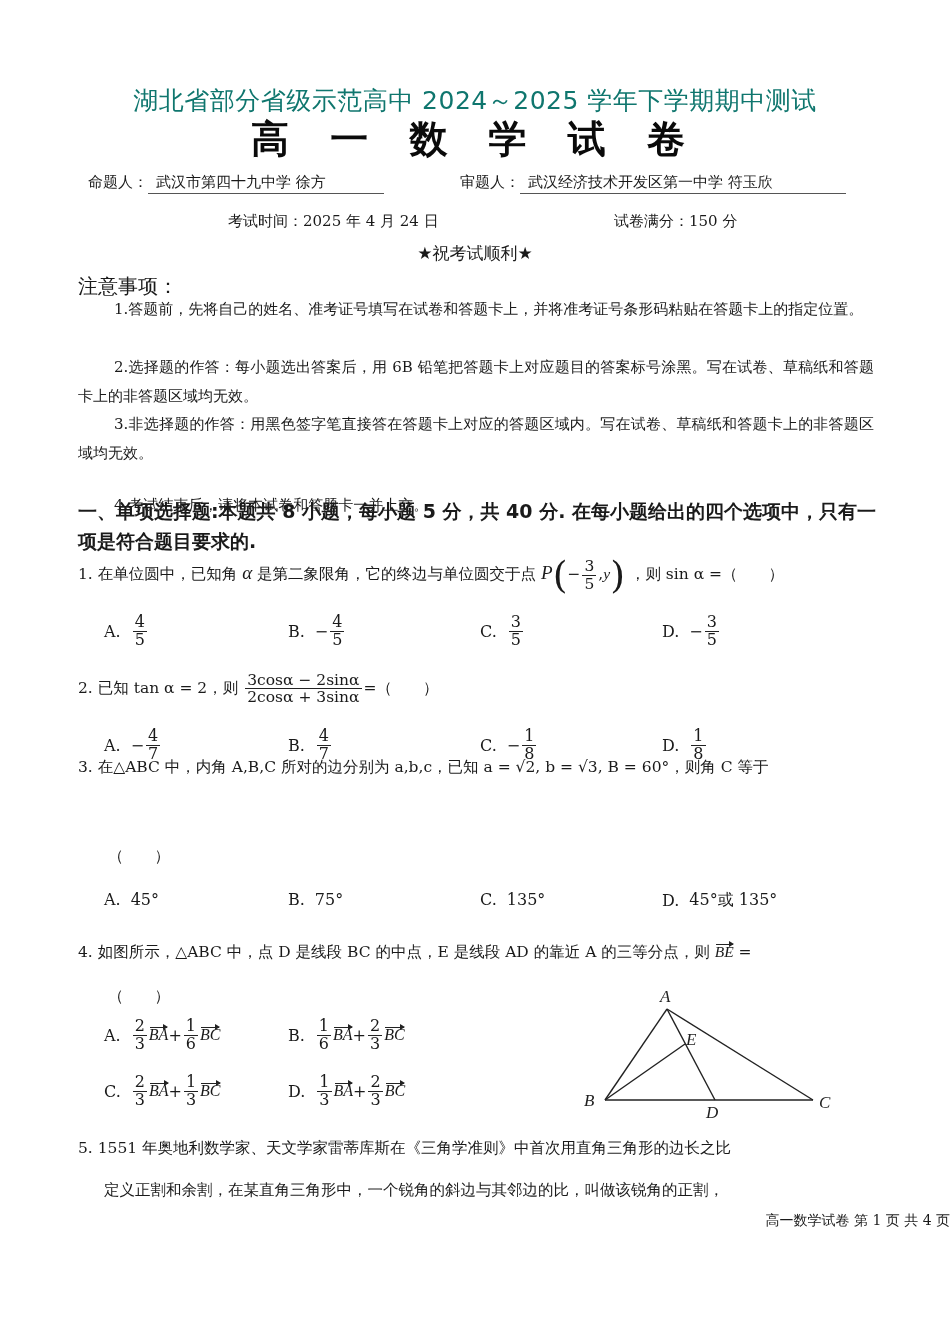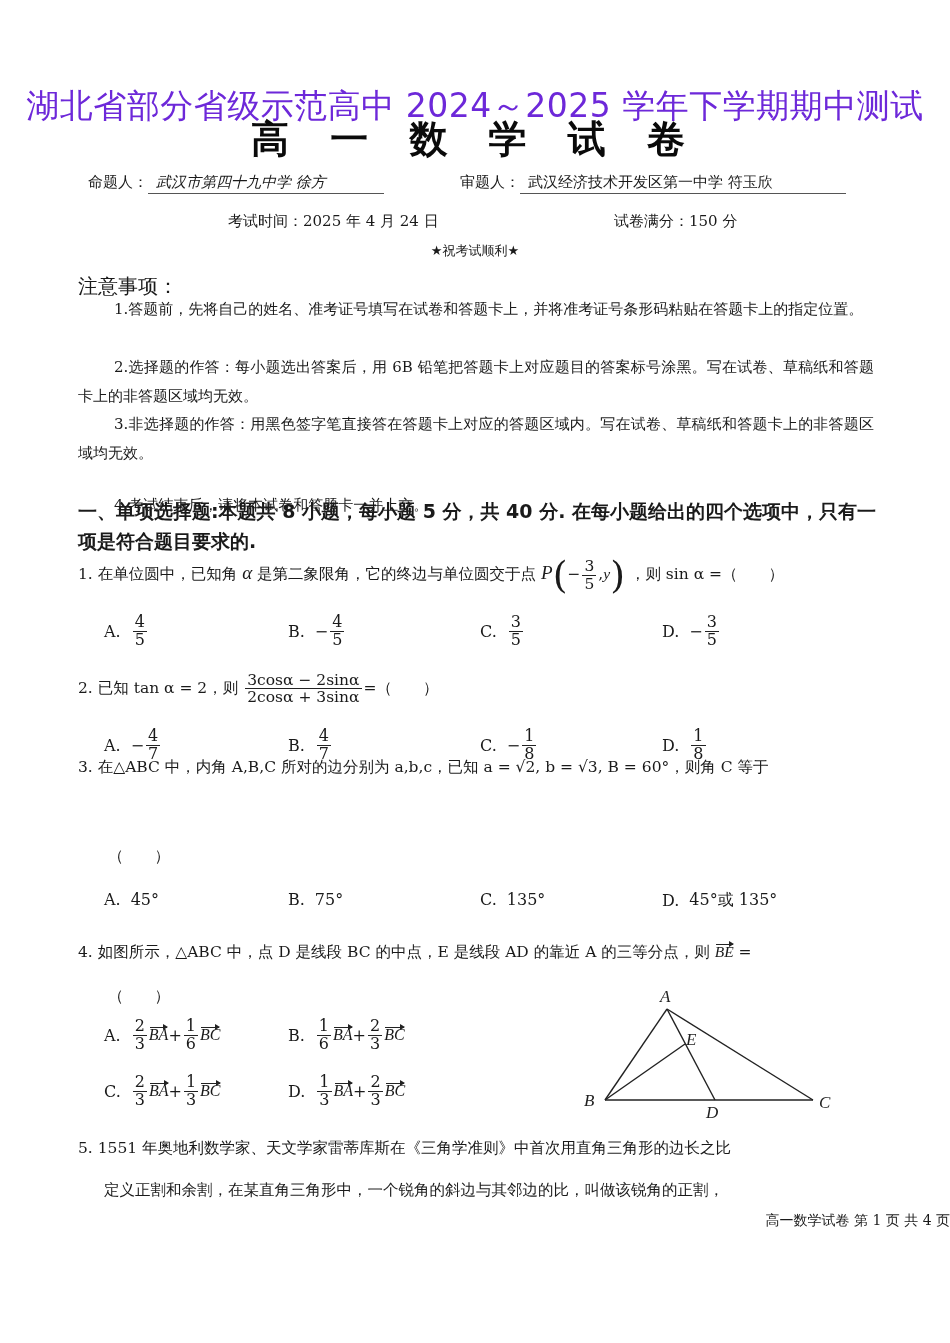--- a/index.html
+++ b/index.html
@@ -5,33 +5,33 @@
   html, body { margin: 0; padding: 0; background: #ffffff; }
   body {
     width: 950px; height: 1343px; position: relative; overflow: hidden;
     font-family: "DejaVu Serif", "Liberation Serif", serif;
     color: #1a1a1a;
   }
   .abs { position: absolute; }
   .title1 {
     left: 0; width: 950px; top: 84px; text-align: center;
     font-family: "DejaVu Sans", "Liberation Sans", sans-serif;
-    font-size: 33px; font-weight: normal; letter-spacing: 0.5px; color: #6d28d9;
+    font-size: 25px; font-weight: normal; letter-spacing: 0.5px; color: #0f766e;
   }
   .title2 {
     left: 0; width: 950px; top: 114px; text-align: center;
     font-family: "DejaVu Sans", "Liberation Sans", sans-serif;
     font-size: 38px; font-weight: bold; letter-spacing: 14px; color: #0a0a0a;
   }
   .authors { top: 173px; font-size: 15px; }
   .u { display: inline-block; border-bottom: 1.5px solid #555; padding: 0 8px 1px 8px; }
   .meta { top: 212px; font-size: 15px; }
   .wish {
     left: 0; width: 950px; top: 242px; text-align: center;
-    font-family: "DejaVu Sans", "Liberation Sans", sans-serif; font-size: 13px;
+    font-family: "DejaVu Sans", "Liberation Sans", sans-serif; font-size: 17px;
   }
   .notes-h { left: 78px; top: 273px; font-family: "DejaVu Sans", "Liberation Sans", sans-serif; font-size: 20px; }
   .para {
     left: 78px; width: 796px; font-size: 15px; line-height: 29px; text-align: justify;
   }
   .para .ind { display: inline-block; width: 36px; }
   .sec {
     left: 78px; width: 800px; top: 496px;
     font-family: "DejaVu Sans", "Liberation Sans", sans-serif;
     font-weight: bold; font-size: 19px; line-height: 30px;
@@ -50,21 +50,21 @@
   .vec::after { content: ""; position: absolute; right: 0; top: -2px; border-left: 5px solid #222; border-top: 3px solid transparent; border-bottom: 3px solid transparent; }
   .footer { left: 0; width: 950px; top: 1212px; text-align: right; font-size: 14px; }
 </style>
 </head>
 <body>
 
 <div class="abs title1">湖北省部分省级示范高中 2024～2025 学年下学期期中测试</div>
 <div class="abs title2">高 一 数 学 试 卷</div>
 
 <div class="abs authors" style="left:88px;">
-  <span>命题人：</span><span class="u" style="width:220px;font-style:italic;">武汉市第四十九中学  徐方</span>
+  <span>命题人：</span><span class="u" style="width:220px;">武汉市第四十九中学  徐方</span>
 </div>
 <div class="abs authors" style="left:460px;">
   <span>审题人：</span><span class="u" style="width:310px;">武汉经济技术开发区第一中学  符玉欣</span>
 </div>
 
 <div class="abs meta" style="left:228px;">
   <span>考试时间：</span><span>2025 年 4 月 24 日</span>
 </div>
 <div class="abs meta" style="left:582px;margin-left:32px;">
   <span>试卷满分：</span><span>150 分</span>

